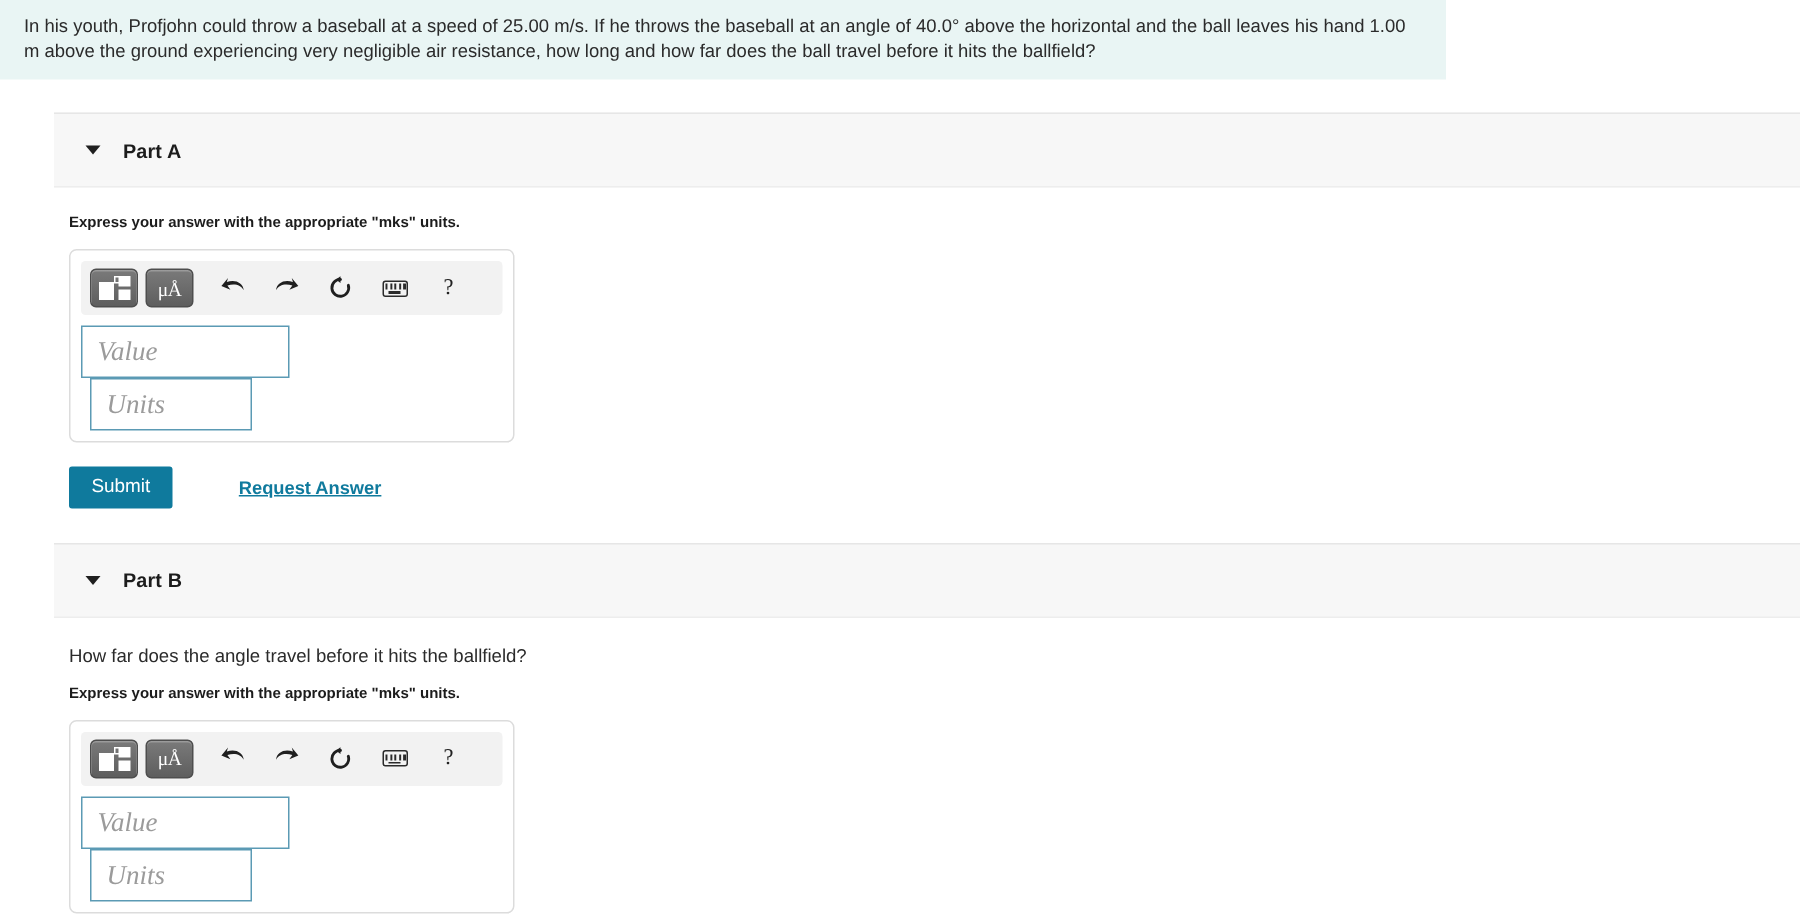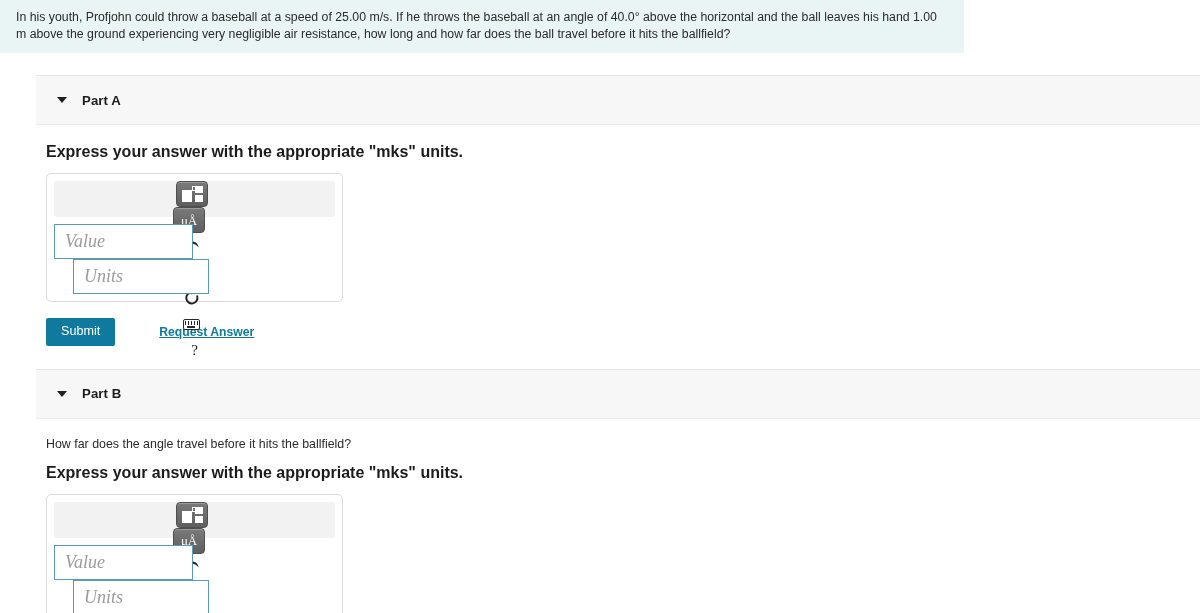--- a/index.html
+++ b/index.html
@@ -58,21 +58,21 @@
 
   .part-body {
     padding: 18px 0 0 46px;
   }
   .question-text {
     font-size: 12.4px;
     color: #2b2b2b;
     margin: 0 0 13px 0;
   }
   .instruction-text {
-    font-size: 16px;
+    font-size: 10px;
     font-weight: bold;
     color: #1c1c1c;
     margin: 0 0 12px 0;
   }
 
   
   .answer-box {
     width: 297px;
     border: 1px solid #dcdcdc;
     border-radius: 5px;
@@ -81,21 +81,20 @@
   }
 
   .answer-toolbar {
     background: #f2f2f2;
     border-radius: 3px;
     height: 36px;
     display: flex;
     align-items: center;
     padding: 0 6px;
     gap: 0px;
-    flex-direction: column;
   }
 
   .tb-btn {
     width: 32px;
     height: 26px;
     border-radius: 4px;
     background: linear-gradient(#7a7a7a, #5e5e5e);
     border: 1px solid #4e4e4e;
     box-shadow: inset 0 1px 0 rgba(255,255,255,0.25);
     display: flex;
@@ -176,21 +175,21 @@
     display: flex;
     align-items: center;
     padding-left: 10px;
     font-family: "Liberation Serif", serif;
     font-style: italic;
     font-size: 18px;
     color: #9b9b9b;
     cursor: text;
   }
   .ans-input.value { width: 139px; }
-  .ans-input.units { width: 136px; margin-left: 19px; }
+  .ans-input.units { width: 108px; margin-left: 6px; }
 
   
   .actions {
     display: flex;
     align-items: center;
     margin-top: 16px;
     gap: 20px;
   }
   .submit-btn {
     background: #0f7a9d;

